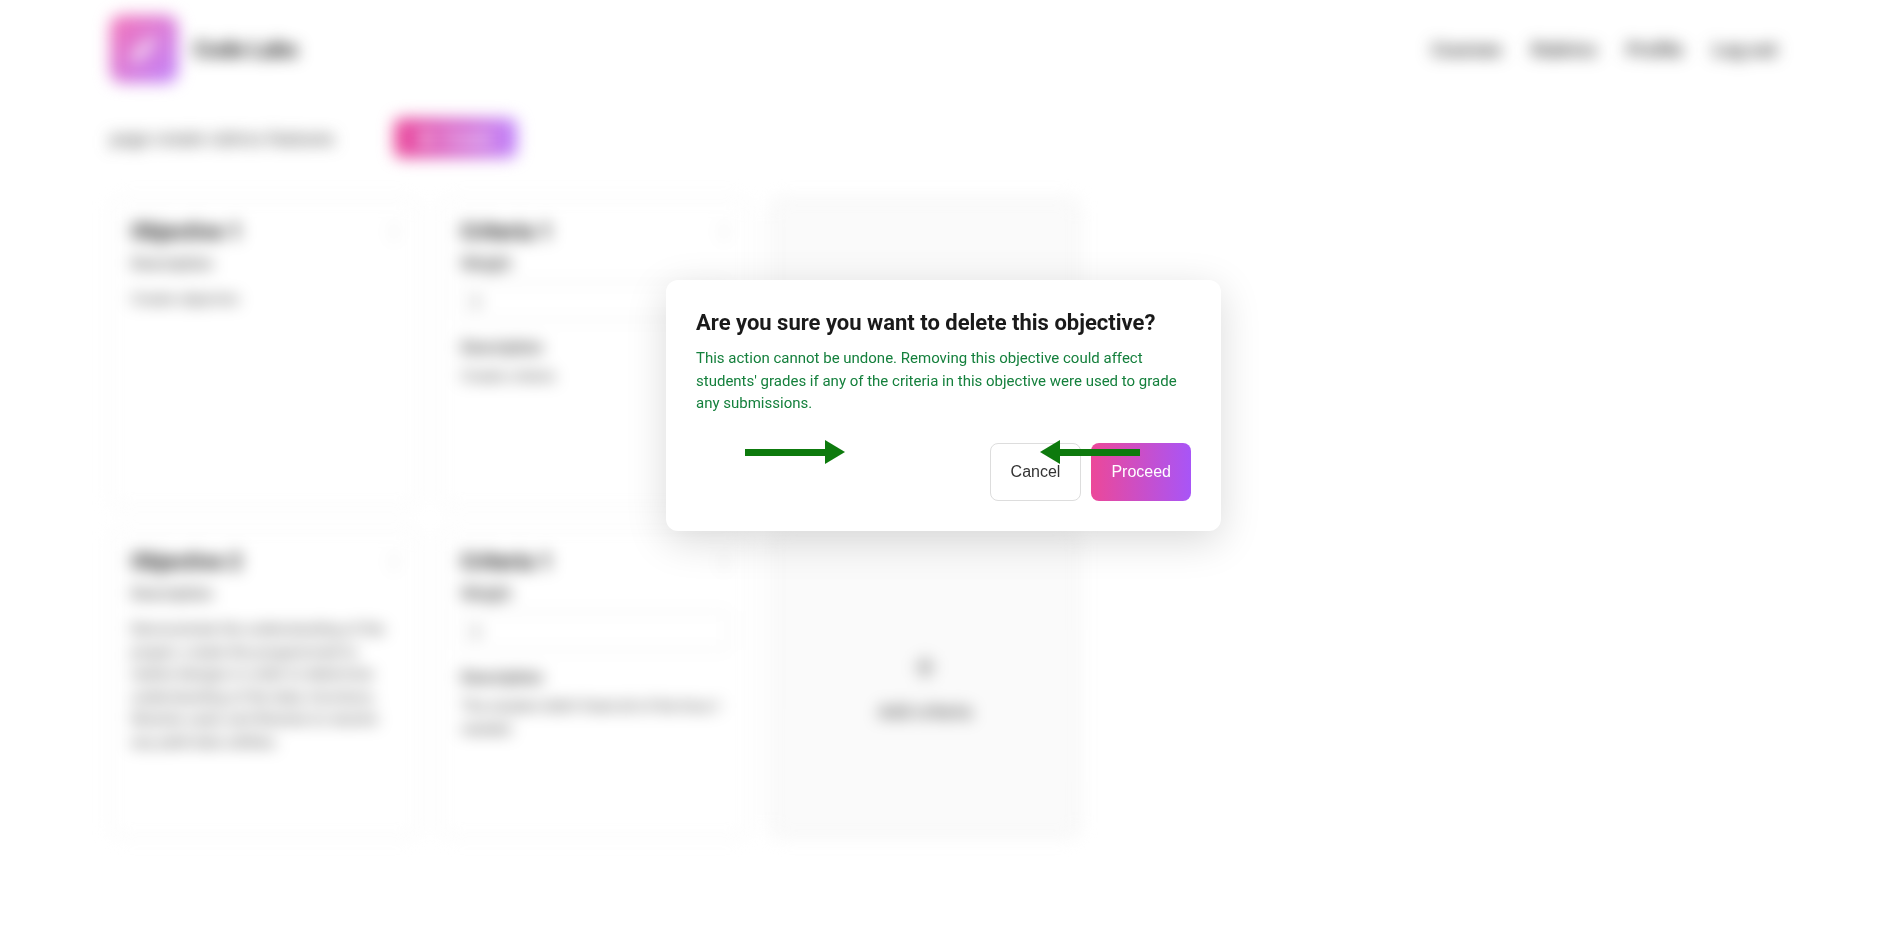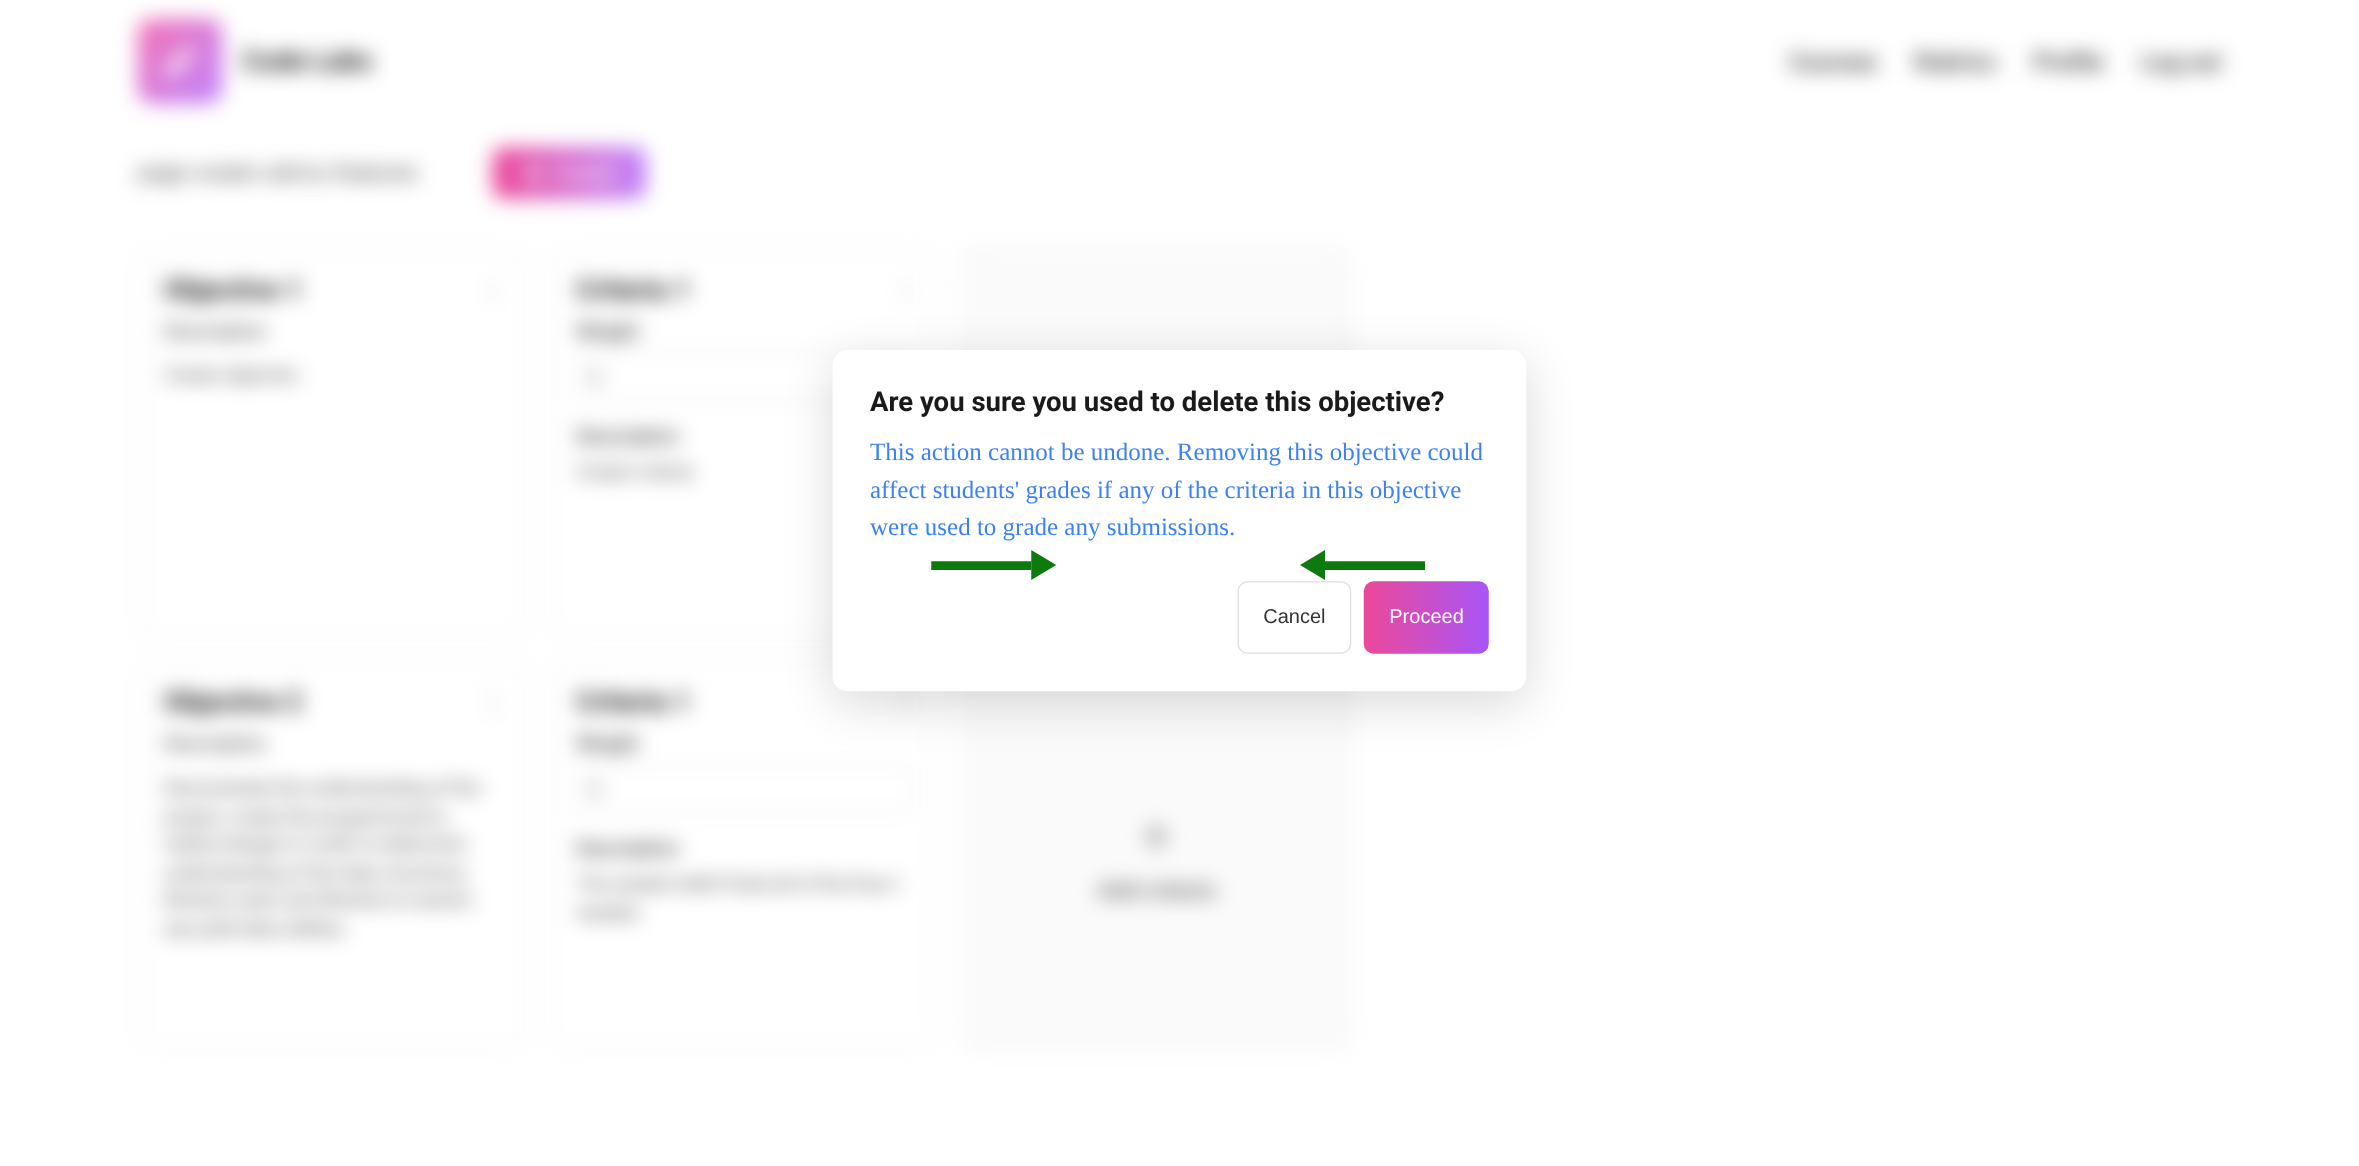--- a/index.html
+++ b/index.html
@@ -205,25 +205,24 @@
     }
     
     .modal-title {
       font-size: 22px;
       font-weight: 700;
       color: #1a1a1a;
       margin-bottom: 12px;
     }
     
     .modal-body {
-      font-size: 20px;
-      color: #3b82f6;
+      font-size: 15px;
+      color: #15803d;
       line-height: 1.5;
       margin-bottom: 28px;
-      font-family: Liberation Serif, serif;
     }
     
     .modal-actions {
       display: flex;
       justify-content: flex-end;
       gap: 10px;
     }
     
     .btn-cancel {
       padding: 10px 20px;
@@ -357,21 +356,21 @@
       <div class="add-card">
         <div class="plus-icon">+</div>
         <div class="add-text">Add criteria</div>
       </div>
     </div>
   </div>
 </div>
 
 <div class="modal-overlay">
   <div class="modal">
-    <div class="modal-title">Are you sure you used to delete this objective?</div>
+    <div class="modal-title">Are you sure you want to delete this objective?</div>
     <div class="modal-body">This action cannot be undone. Removing this objective could affect students' grades if any of the criteria in this objective were used to grade any submissions.</div>
     <div class="modal-actions">
       <button class="btn-cancel">Cancel</button>
       <button class="btn-proceed">Proceed</button>
     </div>
   </div>
 </div>
 
 <div class="arrow arrow-left">
   <div class="arrow-line"></div>

